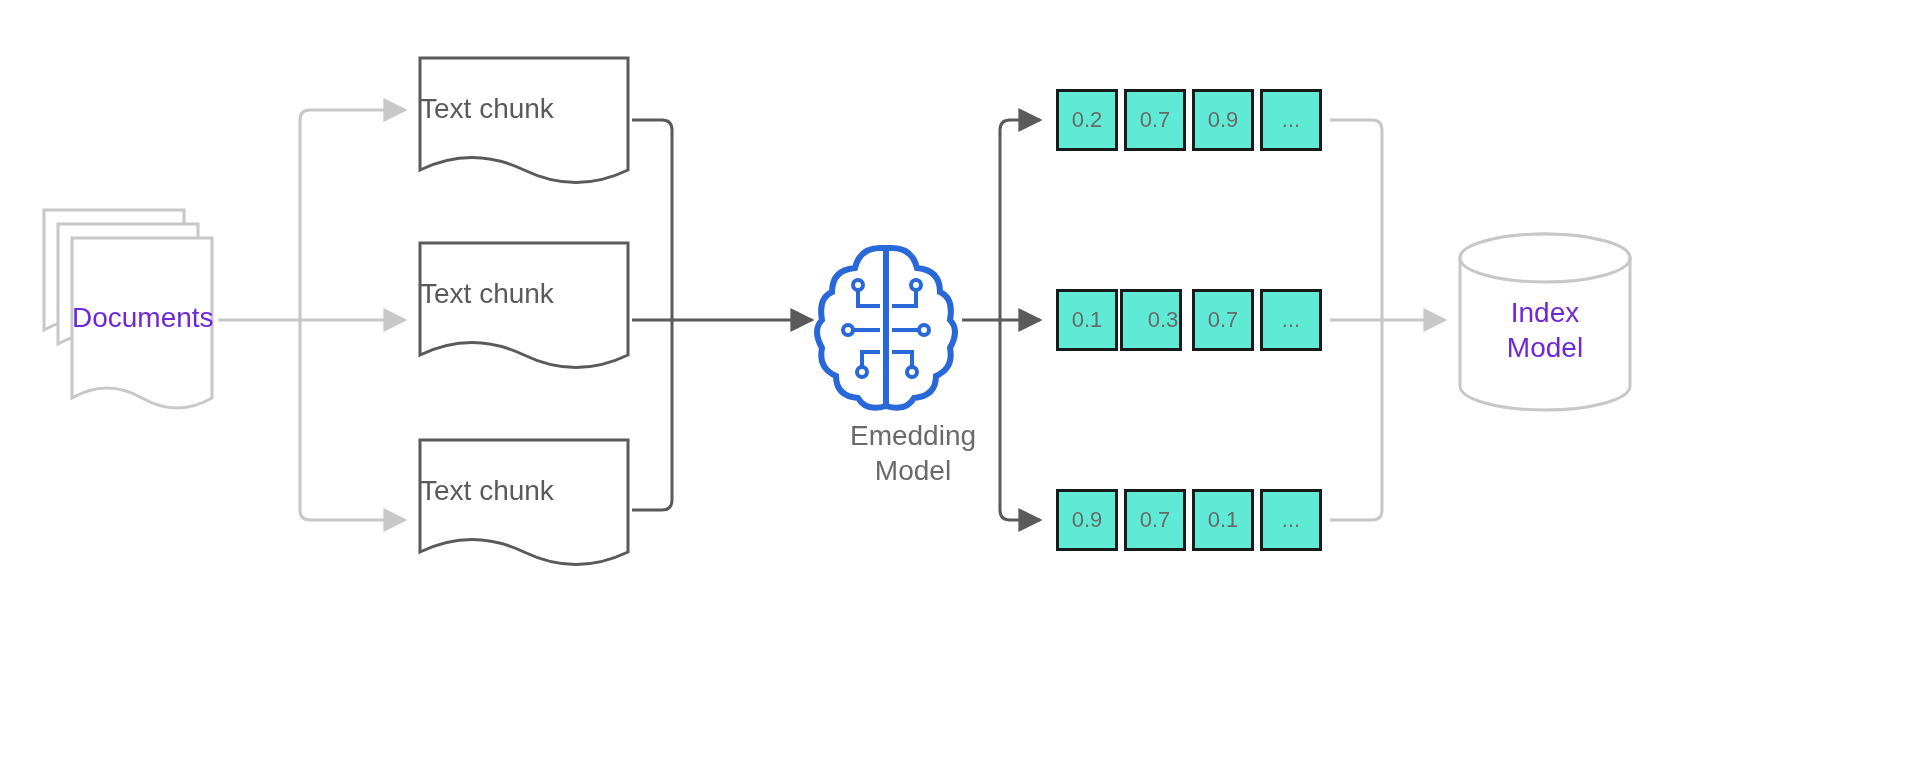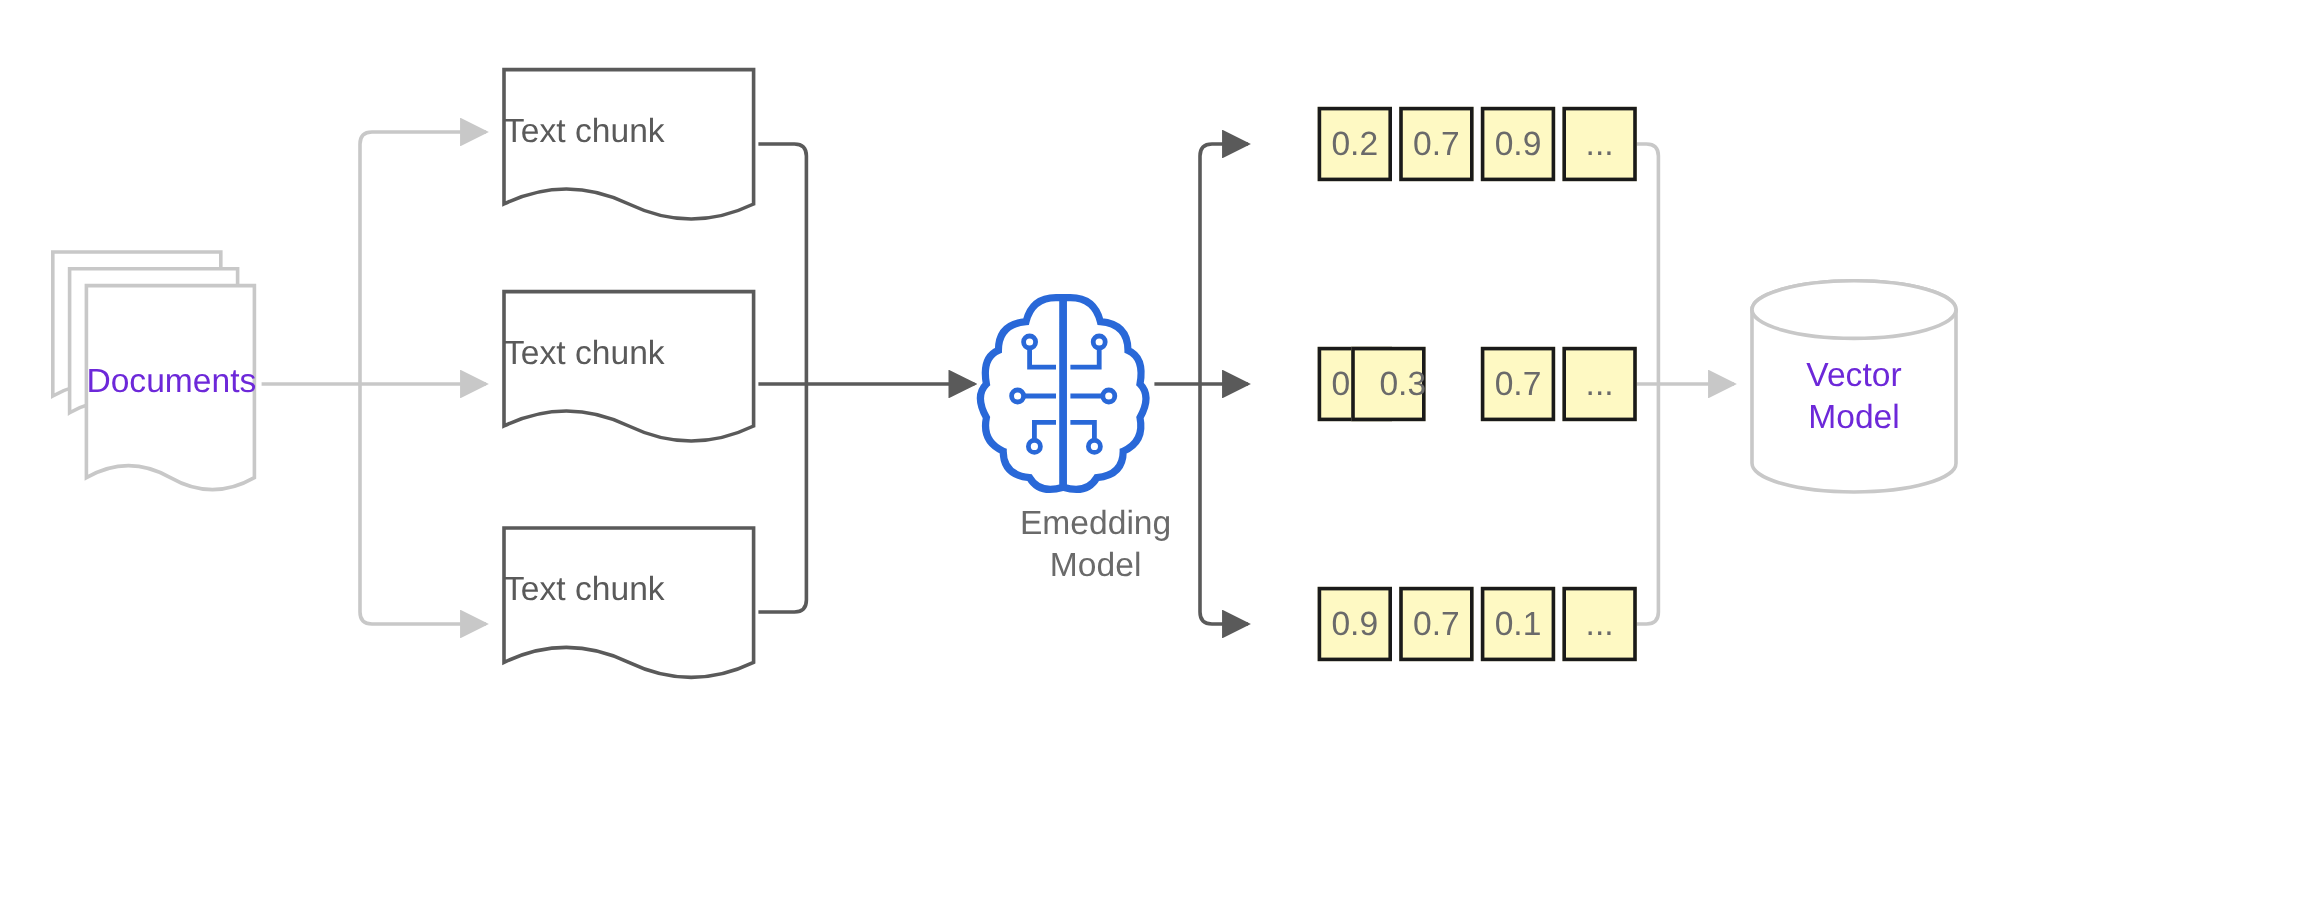--- a/index.html
+++ b/index.html
@@ -15,27 +15,26 @@
     .canvas {
       position: relative;
       width: 1924px;
       height: 760px;
     }
     .vec-cell {
       position: absolute;
       width: 62px;
       height: 62px;
       border: 3px solid #1a1a1a;
-      background: #fef9c3;
+      background: #5eead4;
       display: flex;
       align-items: center;
       justify-content: center;
-      font-size: 28px;
+      font-size: 22px;
       color: #6a6a6a;
-      margin-left: 42px;
     }
     .text-chunk {
       position: absolute;
       width: 210px;
       height: 120px;
     }
     .text-chunk-label {
       position: absolute;
       top: 35px;
       width: 100%;
@@ -163,26 +162,26 @@
   <div class="abs-label-dark" style="left:828px;top:418px;width:170px;line-height:1.25;">
     <span>Emedding</span><br><span>Model</span>
   </div>
 
   <div class="vec-cell" style="left:1056px;top:89px;">0.2</div>
   <div class="vec-cell" style="left:1124px;top:89px;">0.7</div>
   <div class="vec-cell" style="left:1192px;top:89px;">0.9</div>
   <div class="vec-cell" style="left:1260px;top:89px;">...</div>
 
   <div class="vec-cell" style="left:1056px;top:289px;">0.1</div>
-  <div class="vec-cell" style="left:1084px;top:289px;padding-left:24px;">0.3</div>
+  <div class="vec-cell" style="left:1120px;top:289px;padding-left:24px;">0.3</div>
   <div class="vec-cell" style="left:1192px;top:289px;">0.7</div>
   <div class="vec-cell" style="left:1260px;top:289px;">...</div>
 
   <div class="vec-cell" style="left:1056px;top:489px;">0.9</div>
   <div class="vec-cell" style="left:1124px;top:489px;">0.7</div>
   <div class="vec-cell" style="left:1192px;top:489px;">0.1</div>
   <div class="vec-cell" style="left:1260px;top:489px;">...</div>
 
   <div class="abs-label" style="left:1460px;top:295px;width:170px;line-height:1.25;">
-    <span>Vector</span><br><span>Model</span>
+    <span>Index</span><br><span>Model</span>
   </div>
 
 </div>
 
 </body></html>

